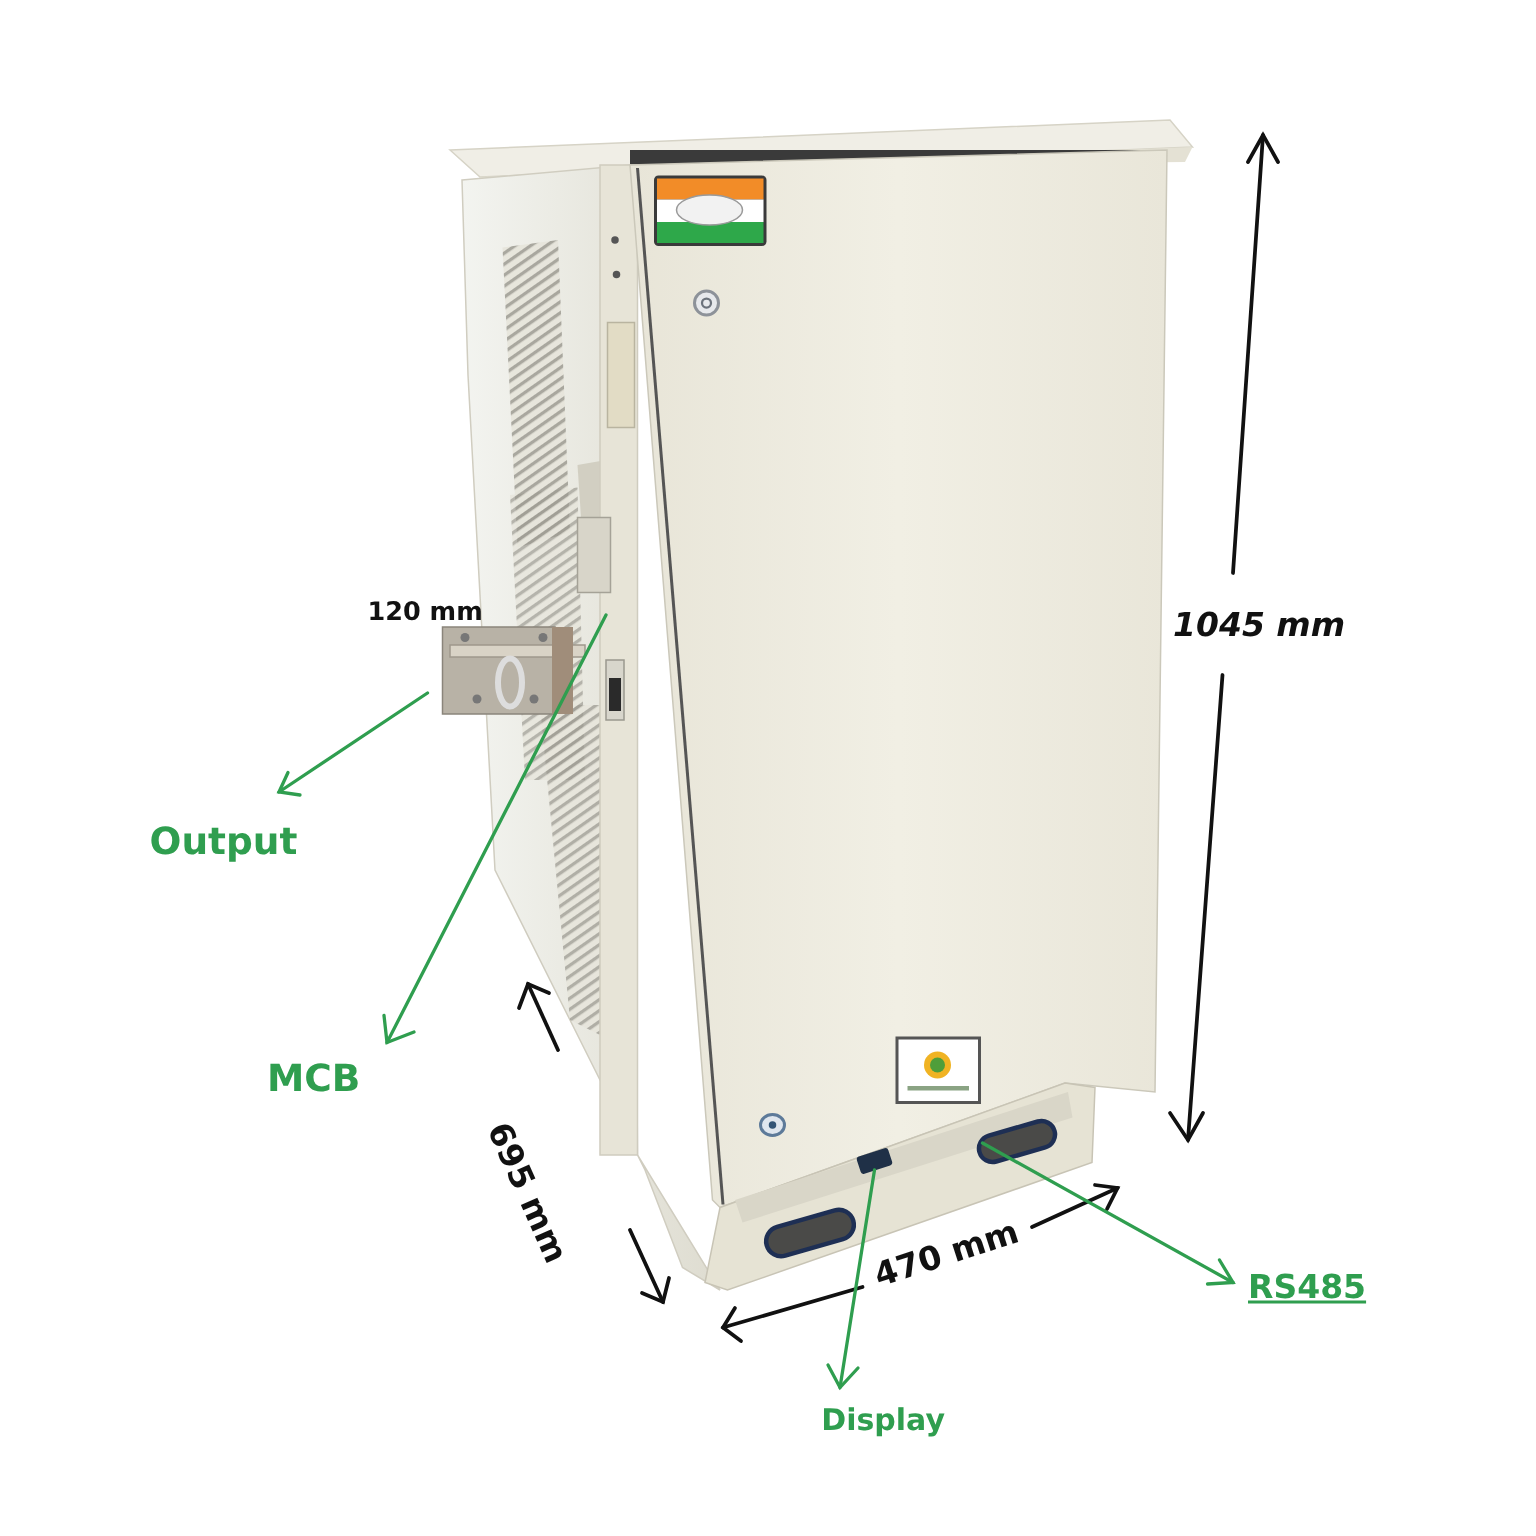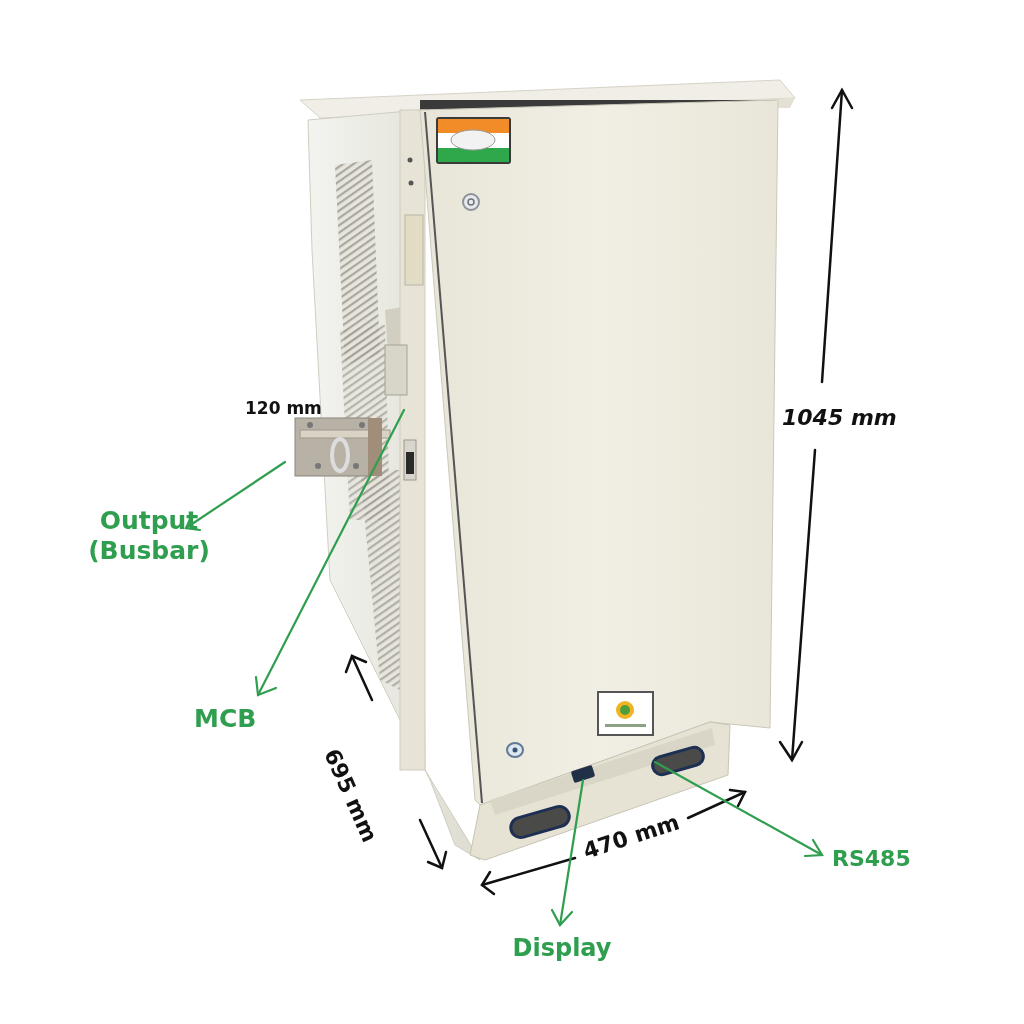--- a/index.html
+++ b/index.html
@@ -130,22 +130,21 @@
       <line x1="583" y1="780" x2="560" y2="925"></line>
       <polyline points="552,910 560,925 572,912"></polyline>
     </g>
   </svg>
 
   <div class="lbl dim" style="left:782px;top:405px;font-size:22px;font-style:italic;">1045 mm</div>
   <div class="lbl dim" style="left:245px;top:398px;font-size:17px;text-align:right;">120 mm</div>
   <div class="lbl dim" style="left:342px;top:745px;font-size:22px;transform:rotate(66deg);transform-origin:left top;">695 mm</div>
   <div class="lbl dim" style="left:580px;top:840px;font-size:22px;transform:rotate(-18deg);transform-origin:left top;">470 mm</div>
 
-  <div class="lbl callout" style="left:74px;top:506px;width:150px;font-size:25px;">
+  <div class="lbl callout" style="left:74px;top:546px;width:150px;font-size:25px;">
     <div>Output</div>
-    <div>(Busbar)</div>
   </div>
-  <div class="lbl callout" style="left:194px;top:704px;font-size:25px;">MCB</div>
-  <div class="lbl callout" style="left:832px;top:846px;font-size:22px;">RS485</div>
-  <div class="lbl callout" style="left:482px;top:934px;width:160px;font-size:24px;">
+  <div class="lbl callout" style="left:178px;top:704px;font-size:25px;">MCB</div>
+  <div class="lbl callout" style="left:832px;top:846px;font-size:22px;text-decoration:underline;">RS485</div>
+  <div class="lbl callout" style="left:470px;top:934px;width:160px;font-size:20px;text-align:right;">
     <div>Display</div>
   </div>
 </div>
 
 </body></html>

